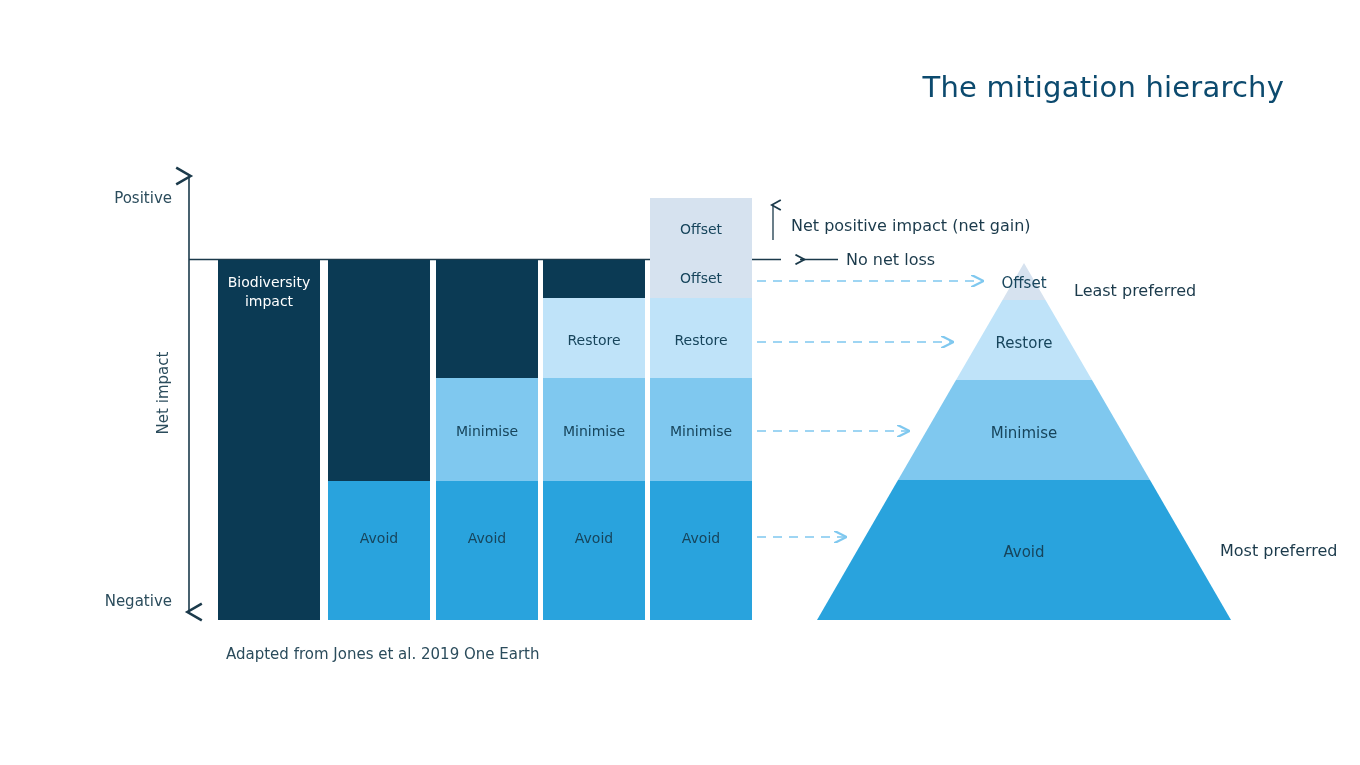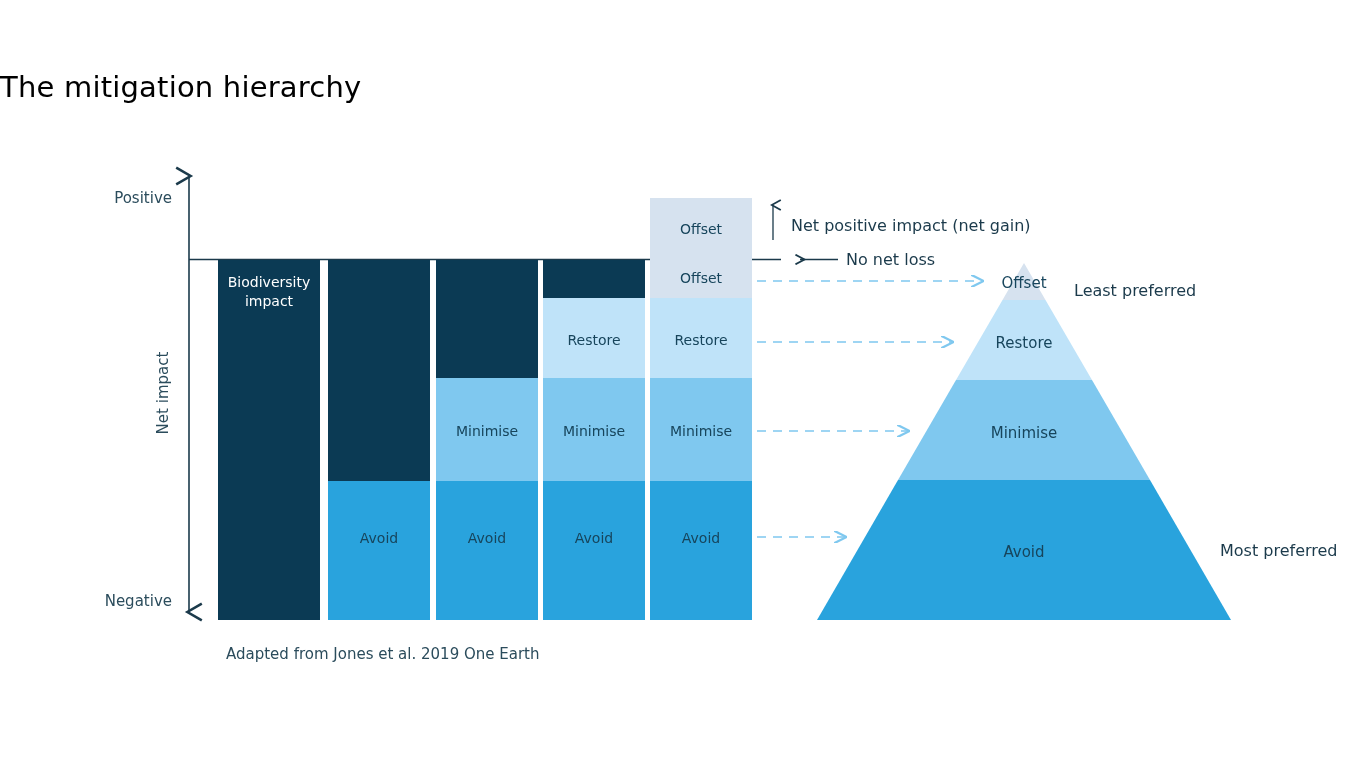--- a/index.html
+++ b/index.html
@@ -19,23 +19,23 @@
     position: absolute;
     left: 0; top: 0;
     width: 1360px;
     height: 765px;
   }
   .chart-title {
     position: absolute;
     left: 0;
     top: 70px;
     width: 1284px;
-    text-align: left;
+    text-align: right;
     font-size: 29px;
-    color: #000000;
+    color: #0c4a6e;
     letter-spacing: 0.2px;
   }
   svg.canvas {
     position: absolute;
     left: 0; top: 0;
     width: 1360px;
     height: 765px;
   }
   .ax-label {
     font-size: 15px;

